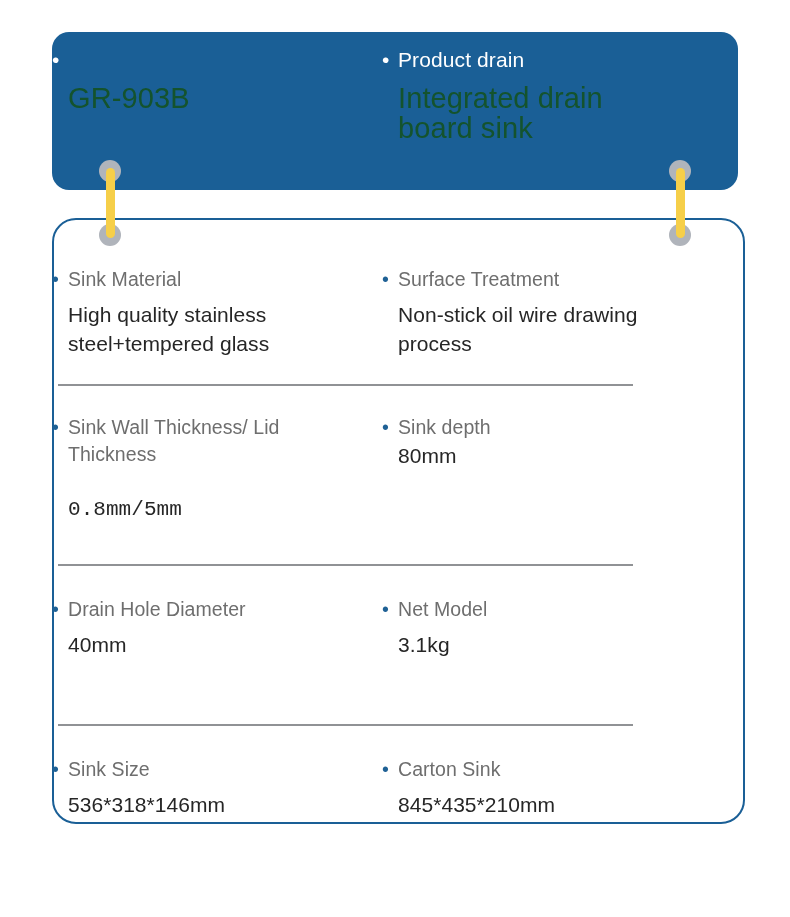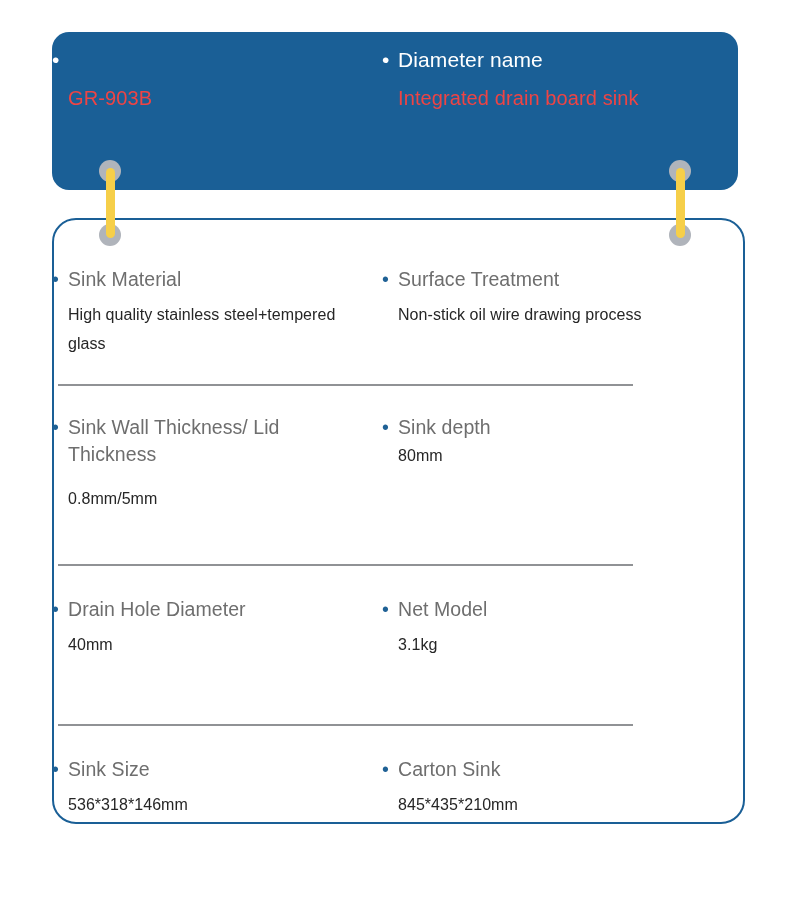--- a/index.html
+++ b/index.html
@@ -53,22 +53,22 @@
     letter-spacing: 0.1px;
   }
   .h-bullet {
     color: #ffffff;
     font-size: 21px;
     line-height: 28px;
     width: 16px;
     flex: 0 0 16px;
   }
   .h-value {
-    color: #ef4444;
-    font-size: 20px;
+    color: #14532d;
+    font-size: 29px;
     line-height: 30px;
     margin-top: 9px;
     margin-left: 16px;
     letter-spacing: 0.1px;
   }
 
   
   .pin {
     position: absolute;
     width: 28px;
@@ -148,28 +148,28 @@
     color: #1f6195;
     font-size: 19.5px;
     line-height: 27px;
     width: 16px;
     flex: 0 0 16px;
   }
   .label-text { max-width: 272px; }
 
   .value {
     color: #262626;
-    font-size: 16px;
+    font-size: 21px;
     line-height: 29px;
     margin-left: 16px;
     letter-spacing: 0.05px;
     max-width: 280px;
   }
   .value.gap-sm { margin-top: 7px; }
-  .value.gap-md { margin-top: 16px; }
+  .value.gap-md { margin-top: 27px; font-family: Liberation Mono, monospace; }
   .value.gap-lg { }
 </style>
 </head>
 <body>
 
 <div id="spec-sheet">
 
   <div class="header-card"></div>
 
   <div class="header-grid">
@@ -177,21 +177,21 @@
     <div class="h-cell">
       <div class="h-label-row">
         <span class="h-bullet">•</span>
       </div>
       <div class="h-value">GR-903B</div>
     </div>
 
     <div class="h-cell">
       <div class="h-label-row">
         <span class="h-bullet">•</span>
-        <span>Diameter name</span>
+        <span>Product drain</span>
       </div>
       <div class="h-value">Integrated drain board sink</div>
     </div>
 
   </div>
 
   <div class="spec-card"></div>
 
   <div class="spec-rows">
 

